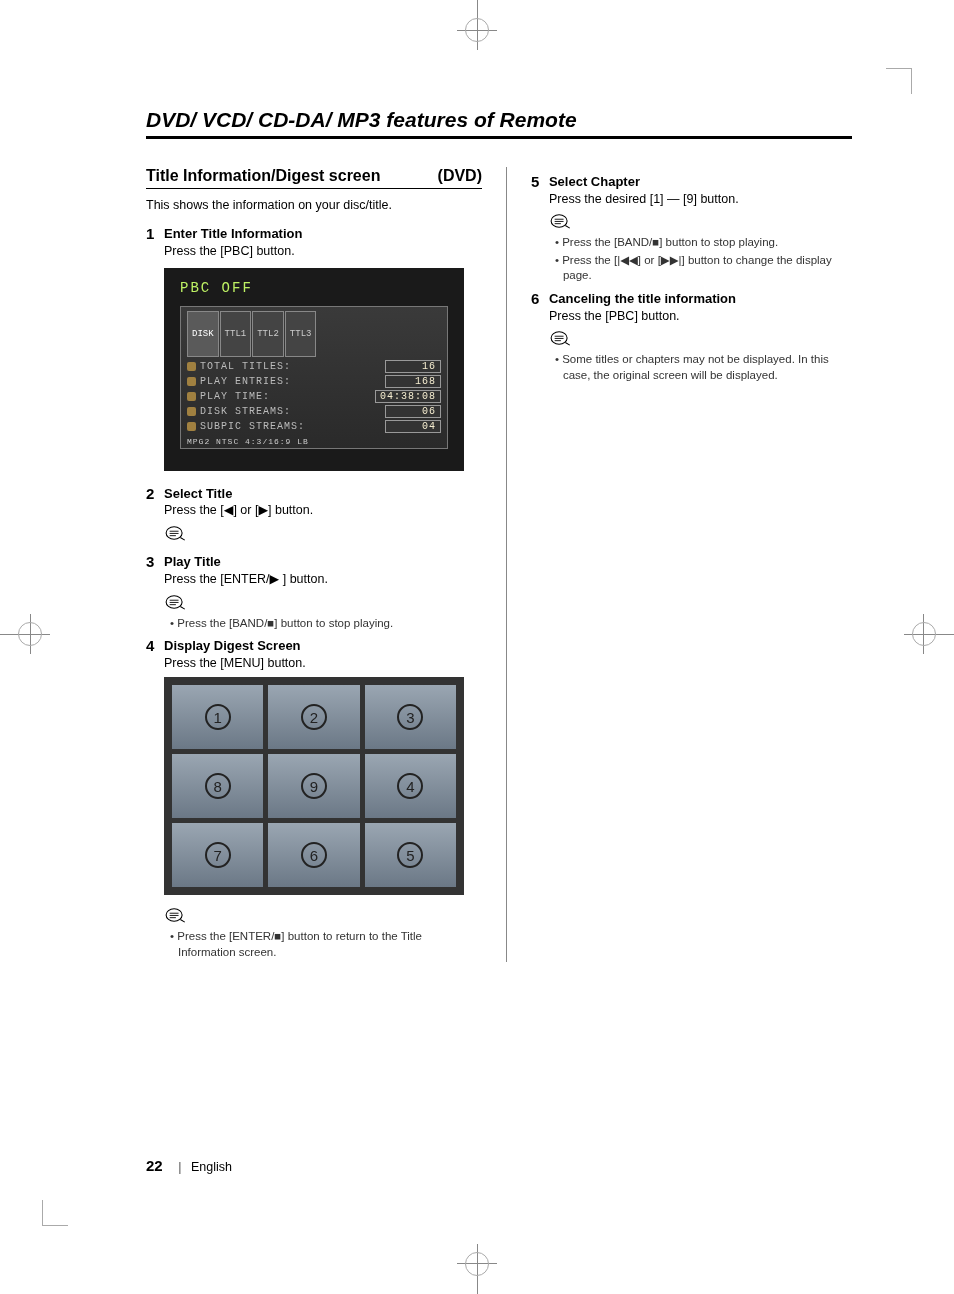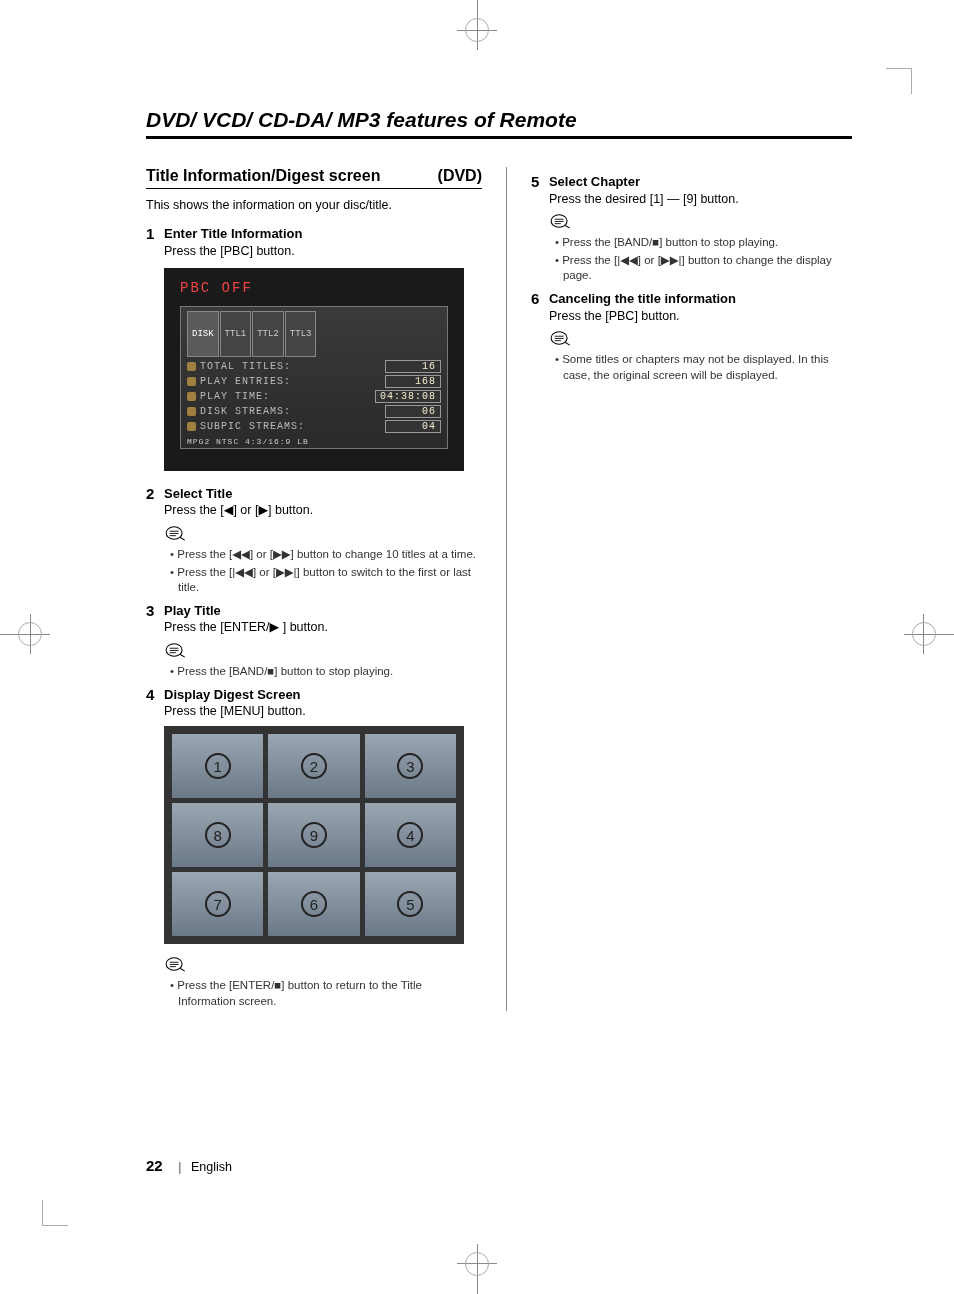--- a/index.html
+++ b/index.html
@@ -111,21 +111,21 @@
   
   .pbc-screen {
     margin: 8px 18px 14px 18px;
     width: 300px;
     background: #1a1a1a;
     padding: 12px 16px 22px 16px;
     color: #bbb;
     font-family: "Courier New", monospace;
     font-size: 12px;
   }
-  .pbc-off { color: #ef4444; font-size: 14px; letter-spacing: 2px; margin-bottom: 10px; }
+  .pbc-off { color: #bef264; font-size: 14px; letter-spacing: 2px; margin-bottom: 10px; }
   .pbc-box { border: 1px solid #777; padding: 4px 6px 2px 6px; background: linear-gradient(#3a3a3a,#2a2a2a); }
   .pbc-tabs { display: flex; gap: 1px; font-size: 9px; margin-bottom: 2px; }
   .pbc-tab { border: 1px solid #888; padding: 17px 4px; background: #444; color:#ccc; }
   .pbc-tab.active { background: #5a5a5a; color:#fff;}
   .pbc-row { display: flex; justify-content: space-between; font-size: 10px; letter-spacing: 1px; padding: 1px 0; }
   .pbc-row .val { border: 1px solid #999; padding: 0 4px; min-width: 56px; text-align: right; background:#333; color:#f5edd0;}
   .pbc-row .lbl { display:flex; align-items:center; gap:4px;}
   .pbc-foot { font-size: 8px; letter-spacing: 1px; margin-top: 3px; color:#ccc;}
   .side-icon { display:inline-block; width:9px; height:9px; background:#a08040; border-radius:2px;}
 
@@ -263,24 +263,20 @@
           </div>
         </div>
       </div>
       <svg class="note-icon" viewBox="0 0 24 18">
           <ellipse cx="11" cy="9" rx="9" ry="7" fill="none" stroke="#000" stroke-width="1.2"></ellipse>
           <path d="M18 14 L23 17" stroke="#000" stroke-width="1.2" fill="none"></path>
           <line x1="6" y1="7" x2="16" y2="7" stroke="#000"></line>
           <line x1="6" y1="9.5" x2="16" y2="9.5" stroke="#000"></line>
           <line x1="6" y1="12" x2="13" y2="12" stroke="#000"></line>
         </svg>
-      <ul class="note-list">
-        <li>Press the [◀◀] or [▶▶] button to change 10 titles at a time.</li>
-        <li>Press the [|◀◀] or [▶▶|] button to switch to the first or last title.</li>
-      </ul>
 
       
       <div class="step">
         <div class="step-num">3</div>
         <div class="step-body">
           <div class="step-heading">Play Title</div>
           <div class="step-sub">
             <span>Press the [ENTER/</span><span class="glyph">▶</span><span> ] button.</span>
           </div>
         </div>

